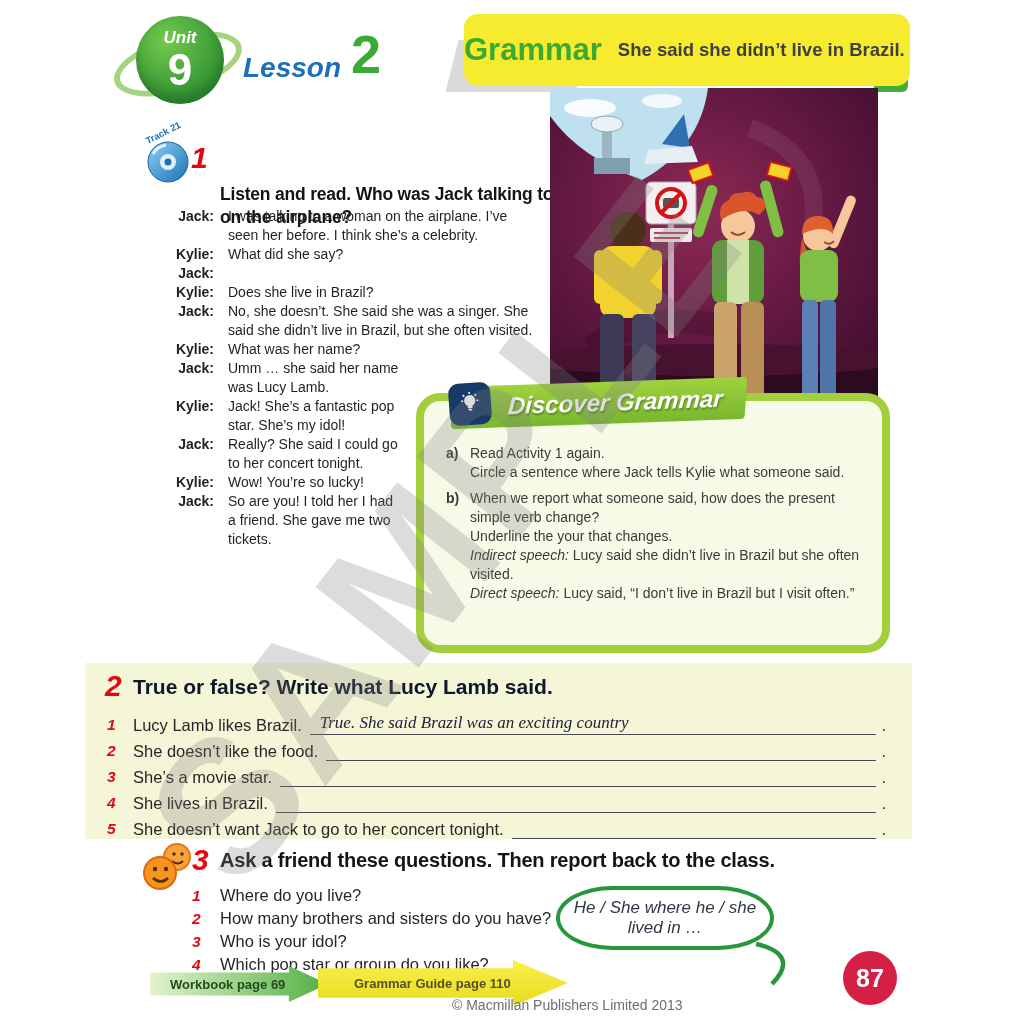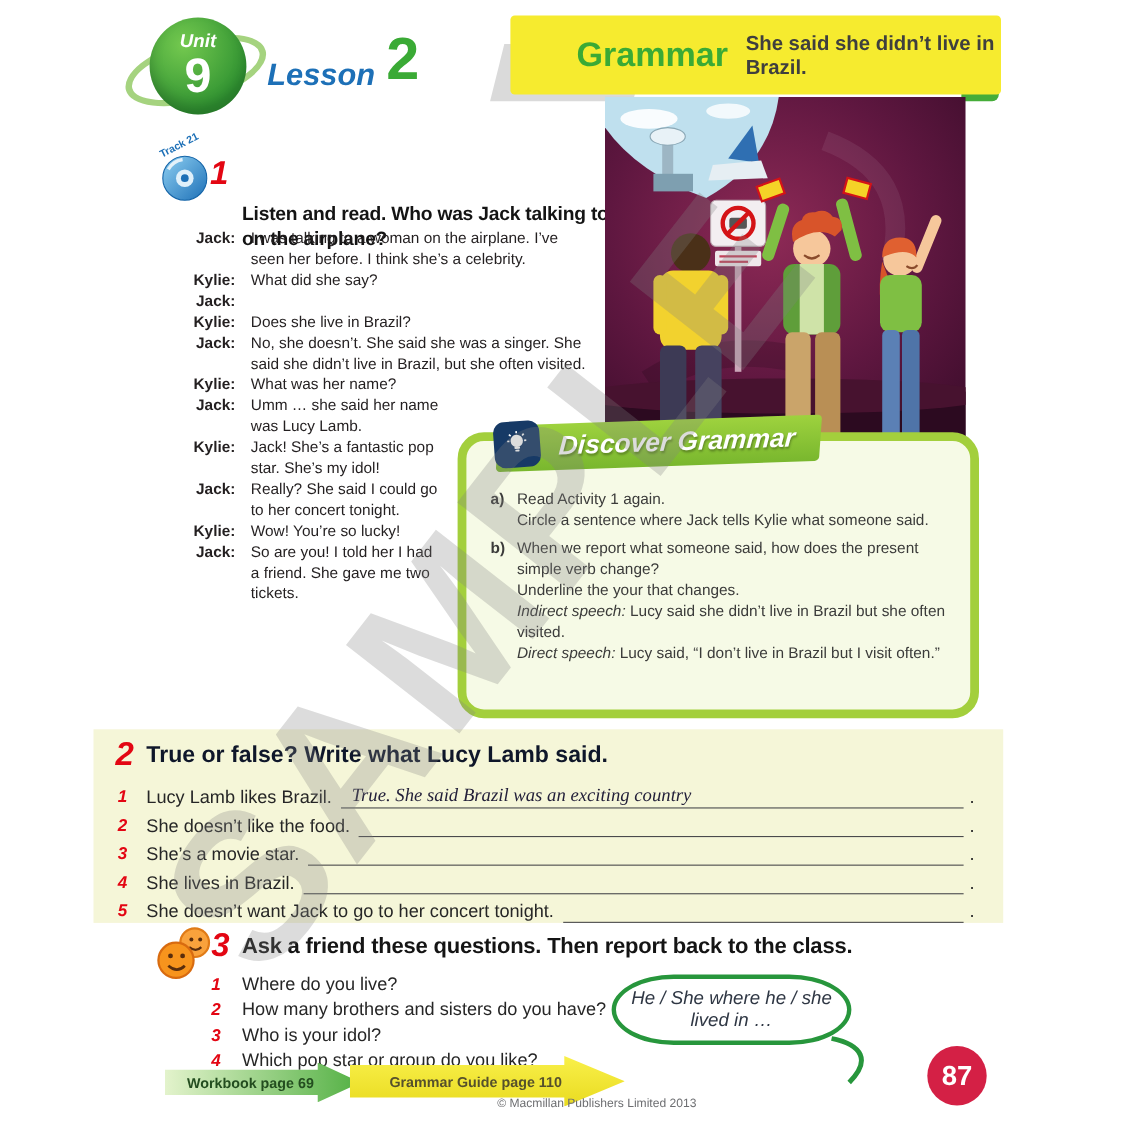--- a/index.html
+++ b/index.html
@@ -22,22 +22,22 @@
   .unit-word { margin-top:12px; color:#fff; font-weight:bold; font-style:italic; font-size:17px; }
   .unit-num { color:#fff; font-weight:bold; font-size:44px; line-height:44px; }
 
   .lesson-block { left:243px; top:28px; display:flex; align-items:flex-start; z-index:4; }
   .lesson-word { color:#1d70b7; font-weight:bold; font-style:italic; font-size:28px; margin-top:24px; }
   .lesson-num { color:#3aaa35; font-weight:bold; font-size:54px; line-height:52px; margin-left:10px; }
 
   .banner-shadow { left:452px; top:40px; width:130px; height:52px; background:#dadada;
     transform:skewX(-14deg); z-index:2; }
   .green-tab { left:874px; top:22px; width:34px; height:70px; background:#45ad39; border-radius:0 6px 6px 0; z-index:1; }
-  .grammar-banner { left:464px; top:14px; width:446px; height:72px; background:#f6eb2f; border-radius:4px;
-    display:flex; align-items:center; padding-left:60px; gap:16px; z-index:3; }
+  .grammar-banner { left:464px; top:14px; width:446px; height:72px; background:#f6eb2f; border-radius:14px;
+    display:flex; align-items:center; gap:16px; z-index:3; }
   .grammar-title { color:#3aaa35; font-weight:bold; font-size:31px; }
   .grammar-sub { color:#3f3f3e; font-weight:bold; font-size:18.5px; }
 
   
   .illustration { left:550px; top:88px; width:328px; height:312px; z-index:2; overflow:hidden; }
 
   
   .track-label { left:144px; top:127px; font-size:9.5px; font-weight:bold; color:#1d70b7; transform:rotate(-27deg); }
   .cd-icon { left:147px; top:141px; width:42px; height:42px; }
   .act-num { color:#e30613; font-weight:bold; font-style:italic; font-size:30px; }
@@ -91,21 +91,21 @@
 
   
   .workbook-arrow { left:150px; top:966px; width:178px; height:36px;
     background:linear-gradient(90deg,#e3f3cc,#52b043);
     clip-path:polygon(0 18%, 78% 18%, 78% 0, 100% 50%, 78% 100%, 78% 82%, 0 82%);
     display:flex; align-items:center; padding-left:20px; font-size:13px; font-weight:bold; color:#234d1f; z-index:2; }
   .guide-arrow { left:318px; top:960px; width:250px; height:46px;
     background:linear-gradient(#f9f04a,#e9db20);
     clip-path:polygon(0 18%, 78% 18%, 78% 0, 100% 50%, 78% 100%, 78% 82%, 0 82%);
     display:flex; align-items:center; padding-left:36px; font-size:13px; font-weight:bold; color:#55502c; z-index:3; }
-  .copyright { left:452px; top:997px; font-size:11px; color:#6d6e71; z-index:4; }
+  .copyright { left:452px; top:997px; font-size:14px; color:#6d6e71; z-index:4; }
   .page-badge { left:843px; top:951px; width:54px; height:54px; border-radius:50%; background:#d42045;
     color:#fff; font-size:25px; font-weight:bold; display:flex; align-items:center; justify-content:center; z-index:3; }
 </style>
 </head>
 <body>
 
 <div class="page">
 
   <div class="abs unit-badge">
     <div class="unit-orbit"></div>

